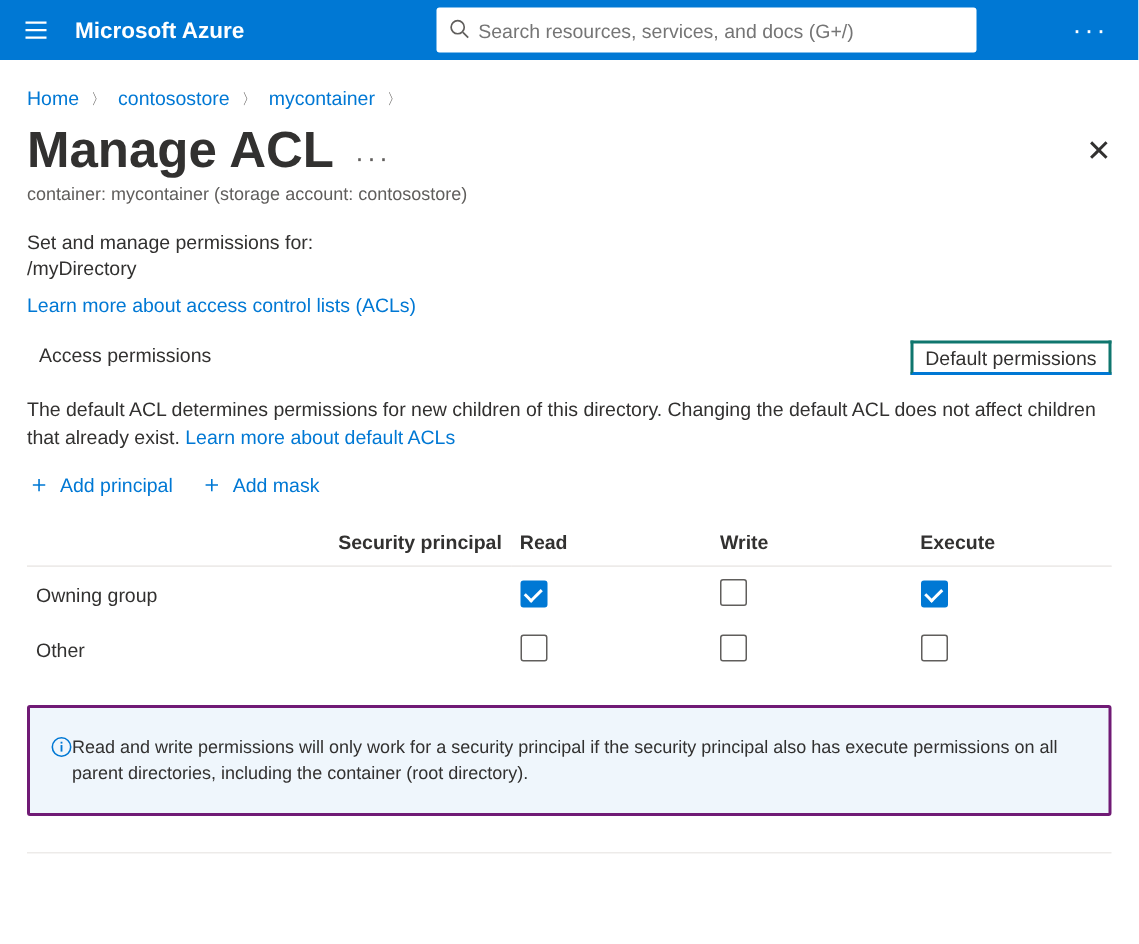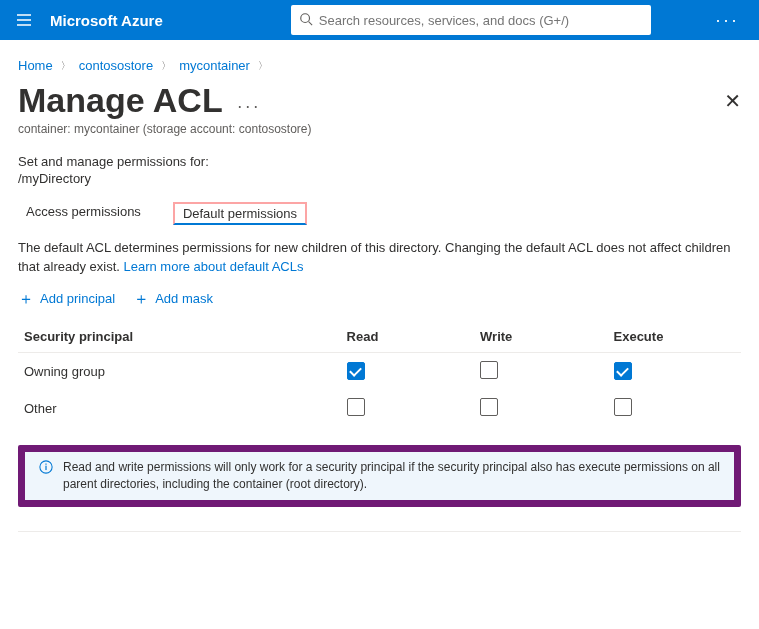--- a/index.html
+++ b/index.html
@@ -23,52 +23,52 @@
   h1 { font-size: 34px; font-weight: 600; }
   .titlemore { font-size: 18px; color: #605e5c; margin-left: 14px; letter-spacing: 2px; cursor: pointer; }
   .closebtn { font-size: 20px; cursor: pointer; color: #323130; line-height: 1; }
   
   .subtitle { color: #605e5c; font-size: 12px; margin-top: 2px; }
   .section { margin-top: 18px; font-size: 13px; }
   .path { margin-top: 2px; }
   .link { color: #0078d4; text-decoration: none; }
   
   
-  .tabs { display: flex; gap: 24px; margin-top: 16px; border-bottom: none; }
+  .tabs { display: flex; gap: 24px; margin-top: 16px; border-bottom: none; justify-content: space-between; }
   .tab { padding: 6px 2px 8px 2px; cursor: pointer; color: #323130; }
   .tab.active { border-bottom: 2px solid #0078d4; font-weight: 400; }
   .tabbox { padding: 2px 8px; }
   
   .desc { margin-top: 14px; line-height: 1.45; }
   
   
-  .hl-red { border: 2px solid #fca5a5; }
+  .hl-red { border: 2px solid #0f766e; }
   
   
   .configure { display: inline-flex; align-items: center; gap: 10px; padding: 6px 10px 6px 4px; margin-top: 10px; }
   
   
   .cbx { width: 18px; height: 18px; border: 1px solid #605e5c; border-radius: 2px; display: inline-flex; align-items: center; justify-content: center; cursor: pointer; background: #fff; }
   .cbx.checked { background: #0078d4; border-color: #0078d4; }
   .cbx.checked::after { content: ""; width: 5px; height: 9px; border: solid #fff; border-width: 0 2px 2px 0; transform: rotate(45deg); margin-top: -2px; }
   
   
   .addrow { display: flex; gap: 18px; margin-top: 14px; }
   .addbtn { display: inline-flex; align-items: center; gap: 6px; color: #0078d4; cursor: pointer; }
   .plus { font-size: 16px; line-height: 1; }
   
   
   .ptable { width: 100%; margin-top: 14px; border-collapse: collapse; }
-  .ptable th { text-align: left; font-weight: 600; padding: 8px 6px; border-bottom: 1px solid #edebe9; font-size: 13px; }
+  .ptable th { text-align: right; font-weight: 600; padding: 8px 6px; border-bottom: 1px solid #edebe9; font-size: 13px; }
   .ptable td { padding: 8px 6px; border-bottom: none; }
   .ptable th.col-perm, .ptable td.col-perm { width: 120px; text-align: left; }
   .col-principal { width: 290px; }
   
   
-  .infobox { background: #eff6fc; border: 7px solid #701a75; border-radius: 2px; padding: 7px 14px; margin-top: 18px; display: flex; gap: 10px; font-size: 12px; color: #323130; line-height: 1.45; }
+  .infobox { background: #eff6fc; border: 2px solid #701a75; border-radius: 2px; padding: 18px 14px; margin-top: 18px; display: flex; font-size: 12px; color: #323130; line-height: 1.45; }
   .info-icon { color: #0078d4; flex-shrink: 0; margin-top: 1px; }
   
   .divider { border: none; border-top: 1px solid #edebe9; margin-top: 24px; }
 </style>
 </head>
 <body>
 
 <div class="topbar">
   <div class="hamburger">
     <svg width="16" height="16" viewBox="0 0 16 16">
@@ -103,20 +103,21 @@
     <div style="display:flex;align-items:baseline;">
       <h1>Manage ACL</h1>
       <span class="titlemore">···</span>
     </div>
     <div class="closebtn">✕</div>
   </div>
   <div class="subtitle">container: mycontainer (storage account: contosostore)</div>
 
   <div class="section">Set and manage permissions for:</div>
   <div class="path">/myDirectory</div>
+  <a href="#" class="link" style="display:inline-block;margin-top:10px;">Learn more about access control lists (ACLs)</a>
 
   <div class="tabs">
     <div class="tab tabbox">Access permissions</div>
     <div class="tab active tabbox hl-red">Default permissions</div>
   </div>
 
   <div class="desc">
     <span>The default ACL determines permissions for new children of this directory. Changing the default ACL does not affect children that already exist. </span><a href="#" class="link">Learn more about default ACLs</a>
   </div>
 

